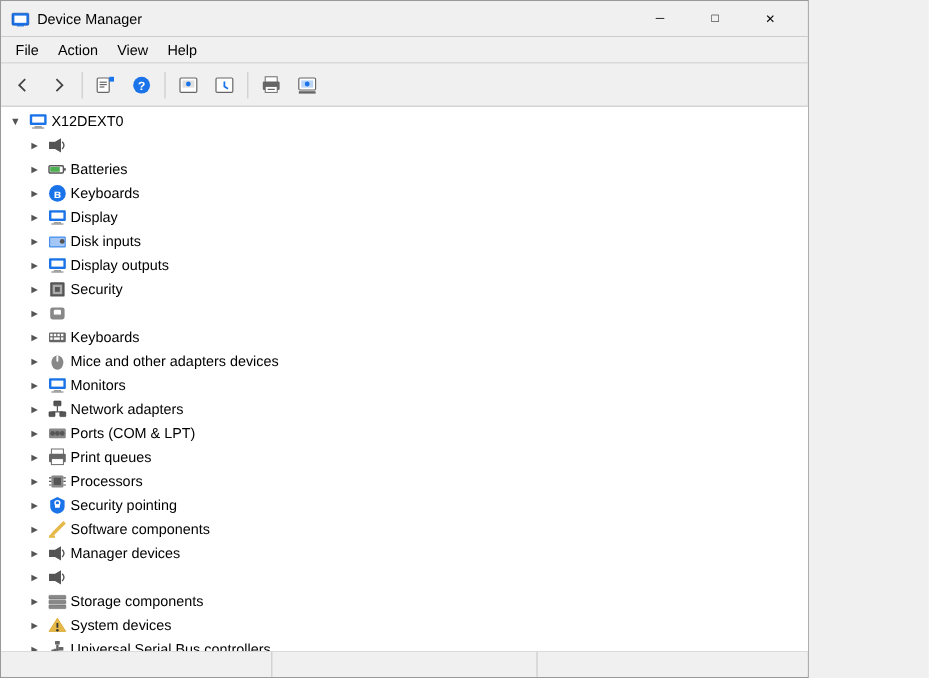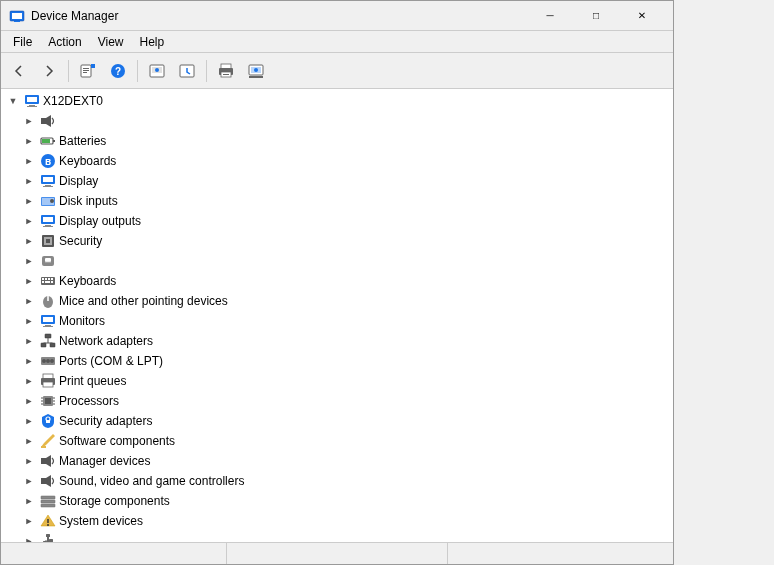--- a/index.html
+++ b/index.html
@@ -378,21 +378,21 @@
         </div>
         <div class="tree-item child-item">
           <span class="expand-btn">►</span>
           <span class="item-icon">
             <svg width="16" height="16" viewBox="0 0 16 16">
               <ellipse cx="8" cy="9" rx="5" ry="6" fill="#888"></ellipse>
               <rect x="7" y="3" width="2" height="5" fill="#ccc"></rect>
               <line x1="8" y1="3" x2="8" y2="8" stroke="#fff" stroke-width="1"></line>
             </svg>
           </span>
-          <span class="item-label">Mice and other pointing devices</span>
+          <span class="item-label">Mice and other adapters devices</span>
         </div>
         <div class="tree-item child-item">
           <span class="expand-btn">►</span>
           <span class="item-icon">
             <svg width="16" height="16" viewBox="0 0 16 16">
               <rect x="1" y="2" width="14" height="9" rx="1" fill="#1a73e8"></rect>
               <rect x="3" y="4" width="10" height="5" fill="#fff"></rect>
               <rect x="5" y="12" width="6" height="1" fill="#888"></rect>
               <rect x="3" y="13" width="10" height="1" fill="#888"></rect>
             </svg>
@@ -454,21 +454,21 @@
         </div>
         <div class="tree-item child-item">
           <span class="expand-btn">►</span>
           <span class="item-icon">
             <svg width="16" height="16" viewBox="0 0 16 16">
               <path d="M8 1 L14 4 L14 9 Q14 14 8 15 Q2 14 2 9 L2 4 Z" fill="#1a73e8"></path>
               <rect x="6" y="7" width="4" height="3" rx="0.5" fill="#fff"></rect>
               <circle cx="8" cy="6" r="2" fill="none" stroke="#fff" stroke-width="1.2"></circle>
             </svg>
           </span>
-          <span class="item-label">Security adapters</span>
+          <span class="item-label">Security pointing</span>
         </div>
         <div class="tree-item child-item">
           <span class="expand-btn">►</span>
           <span class="item-icon">
             <svg width="16" height="16" viewBox="0 0 16 16">
               <polygon points="1,14 4,10 13,1 15,3 6,12 2,15" fill="#e6b84a"></polygon>
               <rect x="1" y="13" width="5" height="2" fill="#e6b84a"></rect>
             </svg>
           </span>
           <span class="item-label">Software components</span>
@@ -486,21 +486,20 @@
         </div>
         <div class="tree-item child-item">
           <span class="expand-btn">►</span>
           <span class="item-icon">
             <svg width="16" height="16" viewBox="0 0 16 16">
               <rect x="1" y="5" width="5" height="6" fill="#555"></rect>
               <polygon points="6,5 11,2 11,14 6,11" fill="#555"></polygon>
               <path d="M12 5 Q15 8 12 11" stroke="#555" stroke-width="1.2" fill="none"></path>
             </svg>
           </span>
-          <span class="item-label">Sound, video and game controllers</span>
         </div>
         <div class="tree-item child-item">
           <span class="expand-btn">►</span>
           <span class="item-icon">
             <svg width="16" height="16" viewBox="0 0 16 16">
               <rect x="1" y="3" width="14" height="3" rx="0.5" fill="#888" stroke="#666" stroke-width="0.5"></rect>
               <rect x="1" y="7" width="14" height="3" rx="0.5" fill="#888" stroke="#666" stroke-width="0.5"></rect>
               <rect x="1" y="11" width="14" height="3" rx="0.5" fill="#888" stroke="#666" stroke-width="0.5"></rect>
             </svg>
           </span>
@@ -522,20 +521,21 @@
           <span class="item-icon">
             <svg width="16" height="16" viewBox="0 0 16 16">
               <rect x="6" y="1" width="4" height="3" rx="0.5" fill="#666"></rect>
               <rect x="7" y="4" width="2" height="8" fill="#666"></rect>
               <rect x="3" y="8" width="4" height="3" rx="0.5" fill="#666"></rect>
               <rect x="9" y="6" width="4" height="3" rx="0.5" fill="#666"></rect>
               <line x1="8" y1="8" x2="5" y2="8" stroke="#666" stroke-width="1"></line>
               <line x1="8" y1="8" x2="11" y2="8" stroke="#666" stroke-width="1"></line>
             </svg>
           </span>
+          <span class="item-label">Universal Serial Bus controllers</span>
         </div>
       </div>
 
     <svg style="position:absolute; left:180px; top:448px; pointer-events:none; overflow:visible;" width="120" height="40">
       <defs>
         <marker id="arrowhead" markerWidth="10" markerHeight="7" refX="0" refY="3.5" orient="auto">
           <polygon points="0 0, 10 3.5, 0 7" fill="#e00000"></polygon>
         </marker>
       </defs>
       <line x1="100" y1="20" x2="10" y2="20" stroke="#e00000" stroke-width="4" marker-end="url(#arrowhead)"></line>

